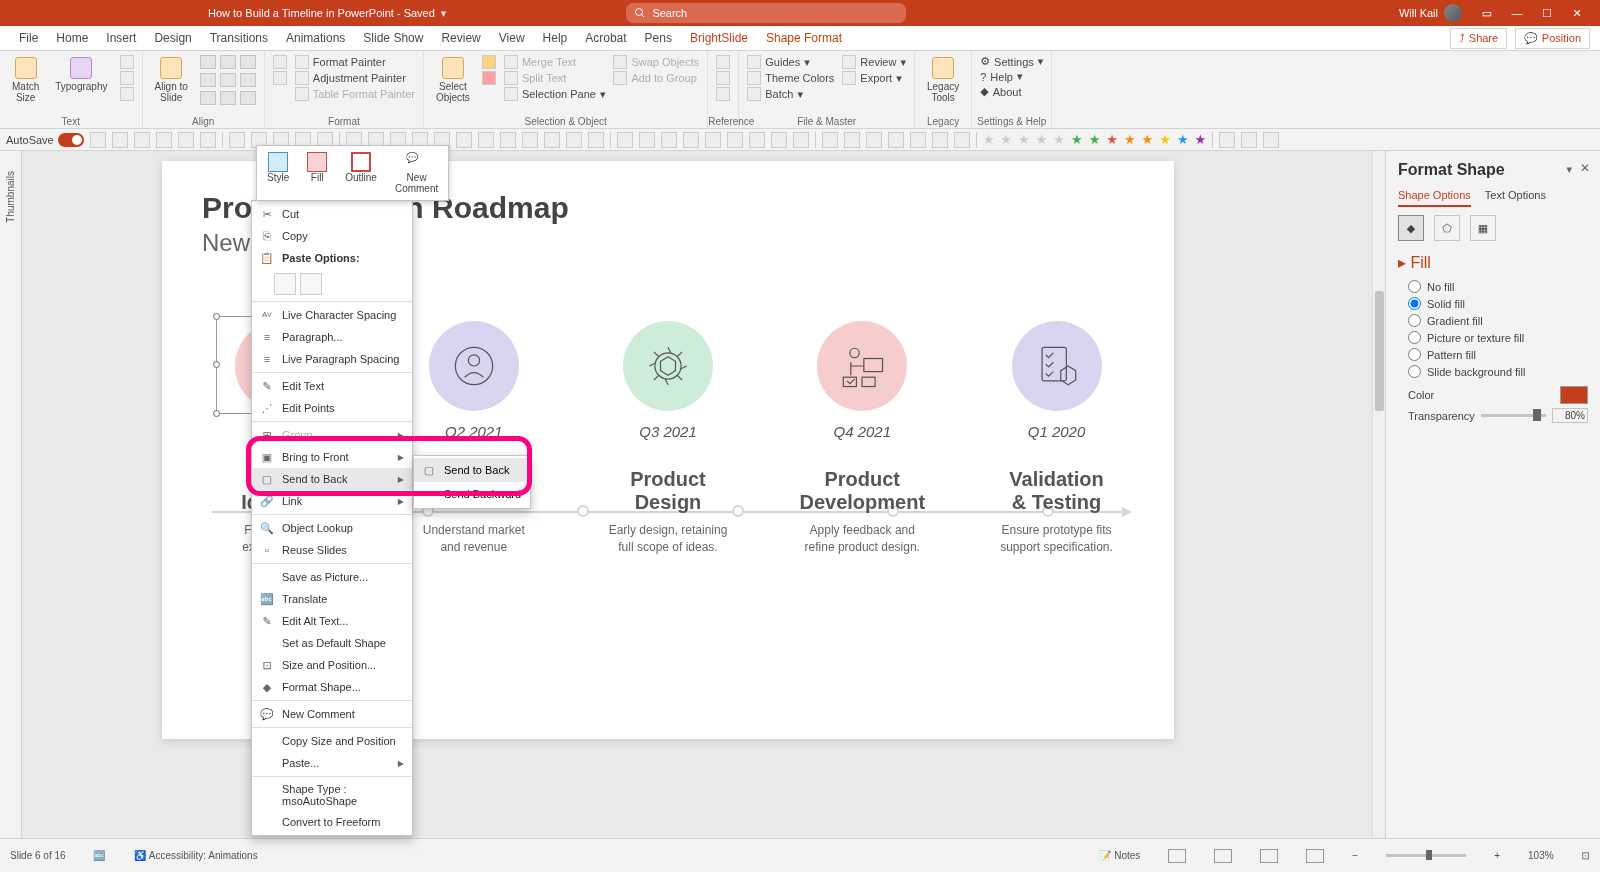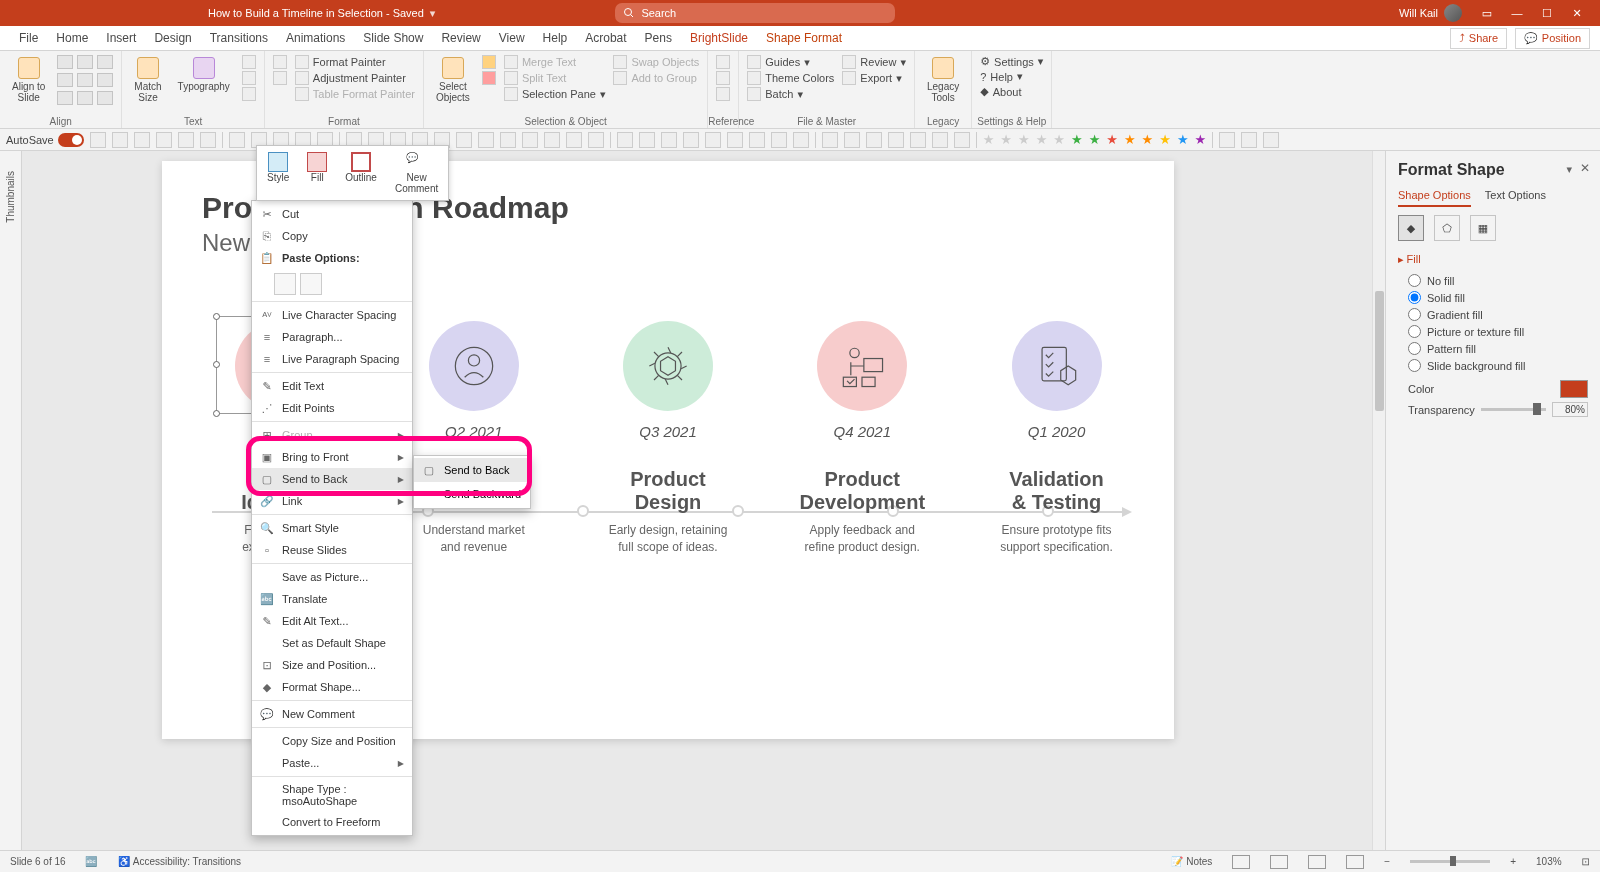--- a/index.html
+++ b/index.html
@@ -83,41 +83,41 @@
 .highlight-box{position:absolute;left:246px;top:436px;width:286px;height:60px;border:5px solid #ff0080;border-radius:14px;z-index:60;pointer-events:none}
 .format-pane{width:215px;background:#f3f3f3;border-left:1px solid #d4d4d4;padding:10px 12px;font-size:11px;color:#444;position:relative}
 .format-pane h3{font-size:16px;font-weight:700;color:#333;margin-bottom:10px}
 .format-pane .close{position:absolute;right:10px;top:10px;font-size:12px;color:#666}
 .fp-tabs{font-size:11px;display:flex;gap:14px;margin-bottom:8px}
 .fp-tabs .fpt.active{border-bottom:2px solid #c43e1c;padding-bottom:4px;color:#c43e1c}
 .fp-icons{display:flex;gap:10px;margin-bottom:12px}
 .fp-icons .fpi{width:26px;height:26px;border:1px solid #c4c4c4;display:flex;align-items:center;justify-content:center}
 .fp-icons .fpi.active{background:#e2e2e2;border-color:#888}
 .fp-section{margin-bottom:12px}
-.fp-section .hdr{color:#c43e1c;font-size:11px;margin-bottom:6px;cursor:pointer}
+.fp-section .hdr{color:#c43e1c;font-size:16px;margin-bottom:6px;cursor:pointer}
 .fp-section label{display:flex;align-items:center;gap:6px;padding:2px 0 2px 10px;font-size:11px}
 .color-row{display:flex;align-items:center;justify-content:space-between;padding:2px 0 2px 10px;margin-top:4px}
 .color-swatch{width:28px;height:18px;border:1px solid #999;background:#c43e1c}
 .trans-row{display:flex;align-items:center;gap:6px;padding:2px 0 2px 10px}
 .trans-row .slider{flex:1;height:3px;background:#c4c4c4;position:relative}
 .trans-row .slider .thumb{position:absolute;width:8px;height:12px;background:#666;top:-5px;left:80%}
 .trans-row .val{width:36px;border:1px solid #c4c4c4;font-size:10px;padding:1px 2px;text-align:right}
 .scrollbar{position:absolute;right:-1px;top:0;bottom:0;width:14px;background:#f0f0f0;border-left:1px solid #ddd}
 .scrollbar .thumb{position:absolute;left:2px;right:2px;top:140px;height:120px;background:#c4c4c4;border-radius:2px}
-.statusbar{position:absolute;bottom:0;left:0;right:0;height:22px;background:#f3f3f3;border-top:1px solid #d4d4d4;display:flex;align-items:center;font-size:10px;color:#555;padding:0 10px;gap:20px}
+.statusbar{position:absolute;bottom:0;left:0;right:0;height:34px;background:#f3f3f3;border-top:1px solid #d4d4d4;display:flex;align-items:center;font-size:10px;color:#555;padding:0 10px;gap:28px}
 .statusbar .spacer{flex:1}
 .statusbar .view-btn{width:18px;height:14px;border:1px solid #999}
 .zoom-slider{width:80px;height:3px;background:#c4c4c4;position:relative}
 .zoom-slider .zthumb{position:absolute;width:6px;height:10px;background:#666;top:-4px;left:50%}
 </style>
 </head>
 <body>
 
 <div class="titlebar">
-  <span class="doc-title"><span>How to Build a Timeline in Selection - Saved</span><span class="caret">▾</span></span>
+  <span class="doc-title"><span>How to Build a Timeline in PowerPoint - Saved</span><span class="caret">▾</span></span>
   <div class="search-box">
     <svg width="12" height="12" viewBox="0 0 24 24" fill="none" stroke="#fff" stroke-width="2">
         <circle cx="10" cy="10" r="7"></circle>
         <line x1="20" y1="20" x2="15" y2="15"></line>
       </svg>
     <span>Search</span>
   </div>
   <div class="spacer"></div>
   <div class="user">
     <span>Will Kail</span>
@@ -154,61 +154,61 @@
         <span>Position</span>
       </div>
   </div>
 </div>
 
 <div class="ribbon">
   <div class="rgroup">
     <div class="body">
       <div class="vbtn">
           <div class="ic"></div>
-          <span style="white-space:pre;text-align:center">Align to
-Slide</span>
-        </div>
-      <div class="mini-grid">
-          <div></div>
-          <div></div>
-          <div></div>
-          <div></div>
-          <div></div>
-          <div></div>
-          <div></div>
-          <div></div>
-          <div></div>
-        </div>
-    </div>
-    <div class="glabel">Align</div>
+          <span style="white-space:pre;text-align:center">Match
+Size</span>
+        </div>
+      <div class="vbtn">
+          <div class="ic" style="background:#e8d5f1;border-color:#b888d8"></div>
+          <span>Typography</span>
+        </div>
+      <div class="stack">
+          <div class="row">
+            <div class="sic"></div>
+          </div>
+          <div class="row">
+            <div class="sic"></div>
+          </div>
+          <div class="row">
+            <div class="sic"></div>
+          </div>
+        </div>
+    </div>
+    <div class="glabel">Text</div>
   </div>
   <div class="rgroup">
     <div class="body">
       <div class="vbtn">
           <div class="ic"></div>
-          <span style="white-space:pre;text-align:center">Match
-Size</span>
-        </div>
-      <div class="vbtn">
-          <div class="ic" style="background:#e8d5f1;border-color:#b888d8"></div>
-          <span>Typography</span>
-        </div>
-      <div class="stack">
-          <div class="row">
-            <div class="sic"></div>
-          </div>
-          <div class="row">
-            <div class="sic"></div>
-          </div>
-          <div class="row">
-            <div class="sic"></div>
-          </div>
-        </div>
-    </div>
-    <div class="glabel">Text</div>
+          <span style="white-space:pre;text-align:center">Align to
+Slide</span>
+        </div>
+      <div class="mini-grid">
+          <div></div>
+          <div></div>
+          <div></div>
+          <div></div>
+          <div></div>
+          <div></div>
+          <div></div>
+          <div></div>
+          <div></div>
+        </div>
+    </div>
+    <div class="glabel">Align</div>
   </div>
   <div class="rgroup">
     <div class="body">
       <div class="stack">
           <div class="row">
             <div class="sic"></div>
           </div>
           <div class="row">
             <div class="sic"></div>
           </div>
@@ -636,21 +636,21 @@
       <span class="arrow">▶</span>
     </div>
   <div class="item">
       <div class="cic">🔗</div>
       <span>Link</span>
       <span class="arrow">▶</span>
     </div>
   <div class="sep"></div>
   <div class="item">
       <div class="cic">🔍</div>
-      <span>Smart Style</span>
+      <span>Object Lookup</span>
     </div>
   <div class="item">
       <div class="cic">▫</div>
       <span>Reuse Slides</span>
     </div>
   <div class="sep"></div>
   <div class="item">
       <div class="cic"></div>
       <span>Save as Picture...</span>
     </div>
@@ -709,21 +709,21 @@
       <div class="cic">▫</div>
       <span>Send Backward</span>
     </div>
 </div>
 
 <div class="highlight-box"></div>
 
 <div class="statusbar">
   <span>Slide 6 of 16</span>
   <span>🔤</span>
-  <span>♿ <span>Accessibility: Transitions</span></span>
+  <span>♿ <span>Accessibility: Animations</span></span>
   <div class="spacer"></div>
   <span>📝 <span>Notes</span></span>
   <div class="view-btn"></div>
   <div class="view-btn"></div>
   <div class="view-btn"></div>
   <div class="view-btn"></div>
   <span>−</span>
   <div class="zoom-slider">
       <div class="zthumb"></div>
     </div>

